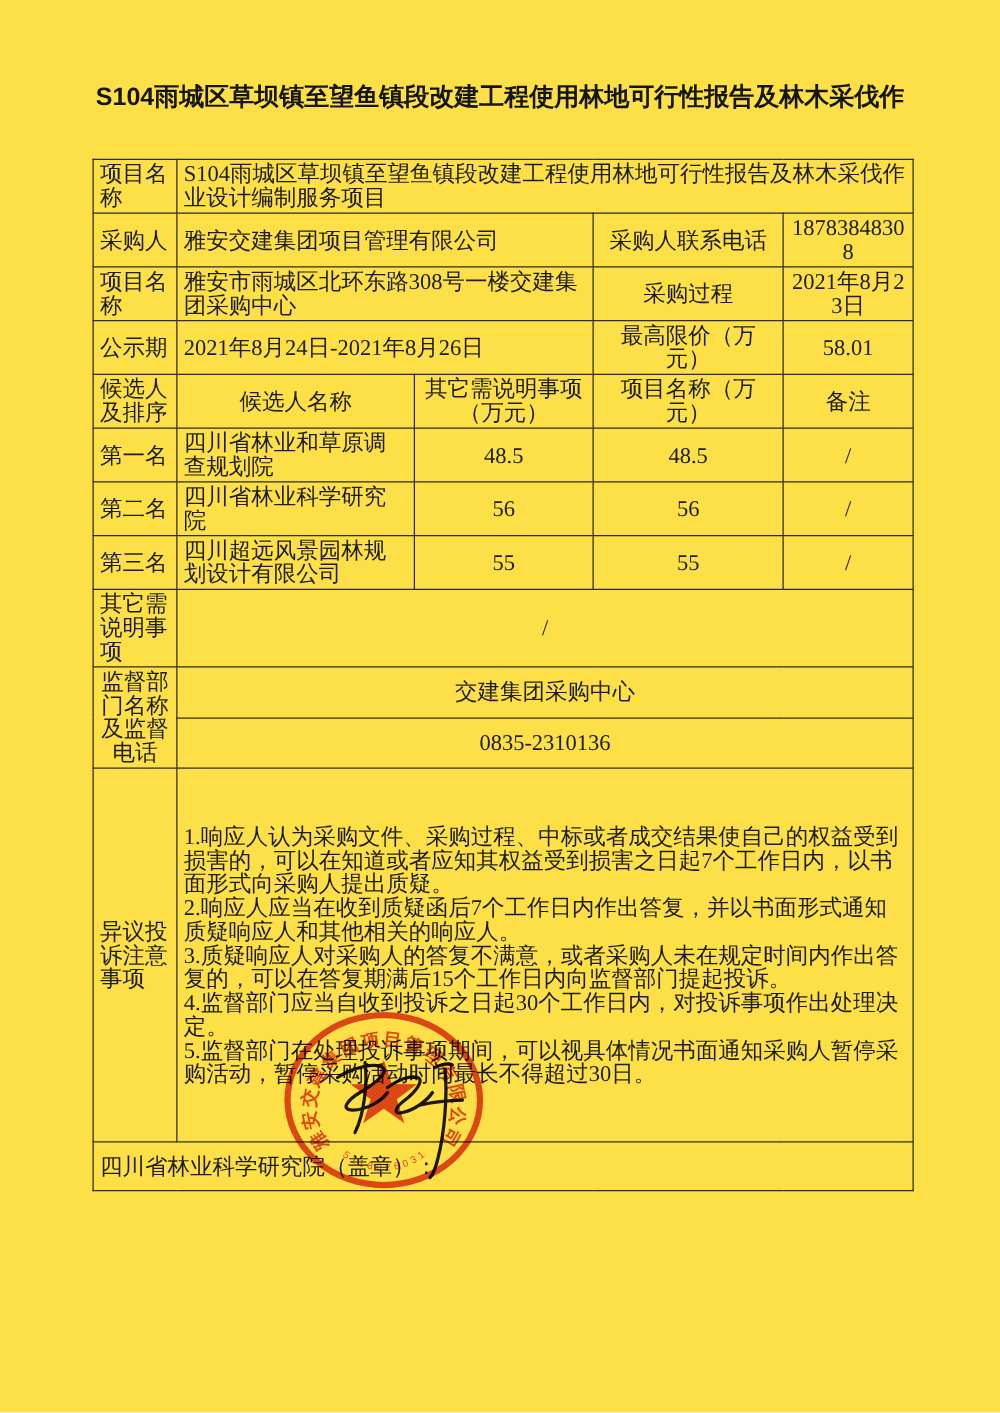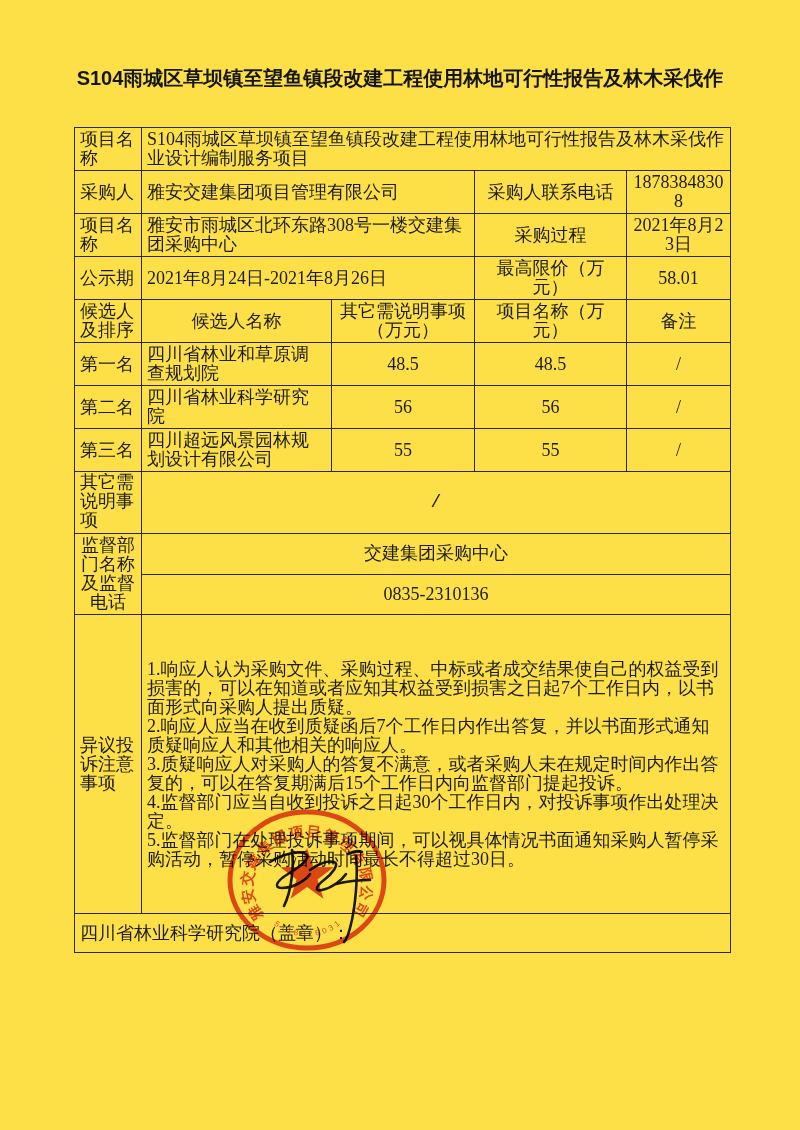--- a/index.html
+++ b/index.html
@@ -37,21 +37,21 @@
     font-weight:normal;
     vertical-align:middle;
     overflow:hidden;
     word-break:break-all;
   }
   .l{text-align:left;}
   .c{text-align:center;}
   .pre{white-space:pre-wrap;}
   tr.r1{height:41px;} tr.r2{height:42px;margin-top:19px;} tr.r3{height:43px;} tr.r4{height:38px;}
   tr.r5{height:37px;} tr.r6{height:38px;} tr.r7{height:42px;} tr.r8{height:40px;}
-  tr.r9{height:44px;font-family:Liberation Mono, monospace;} tr.r10a{height:39px;} tr.r10b{height:39px;}
+  tr.r9{height:44px;} tr.r10a{height:39px;} tr.r10b{height:39px;}
   tr.r11{height:299px;} tr.r12{height:39px;}
   .stamp{
     position:absolute;
     left:221px;top:803px;
     width:172px;height:154px;
     mix-blend-mode:multiply;
     opacity:0.88;
   }
   .signature{
     position:absolute;

